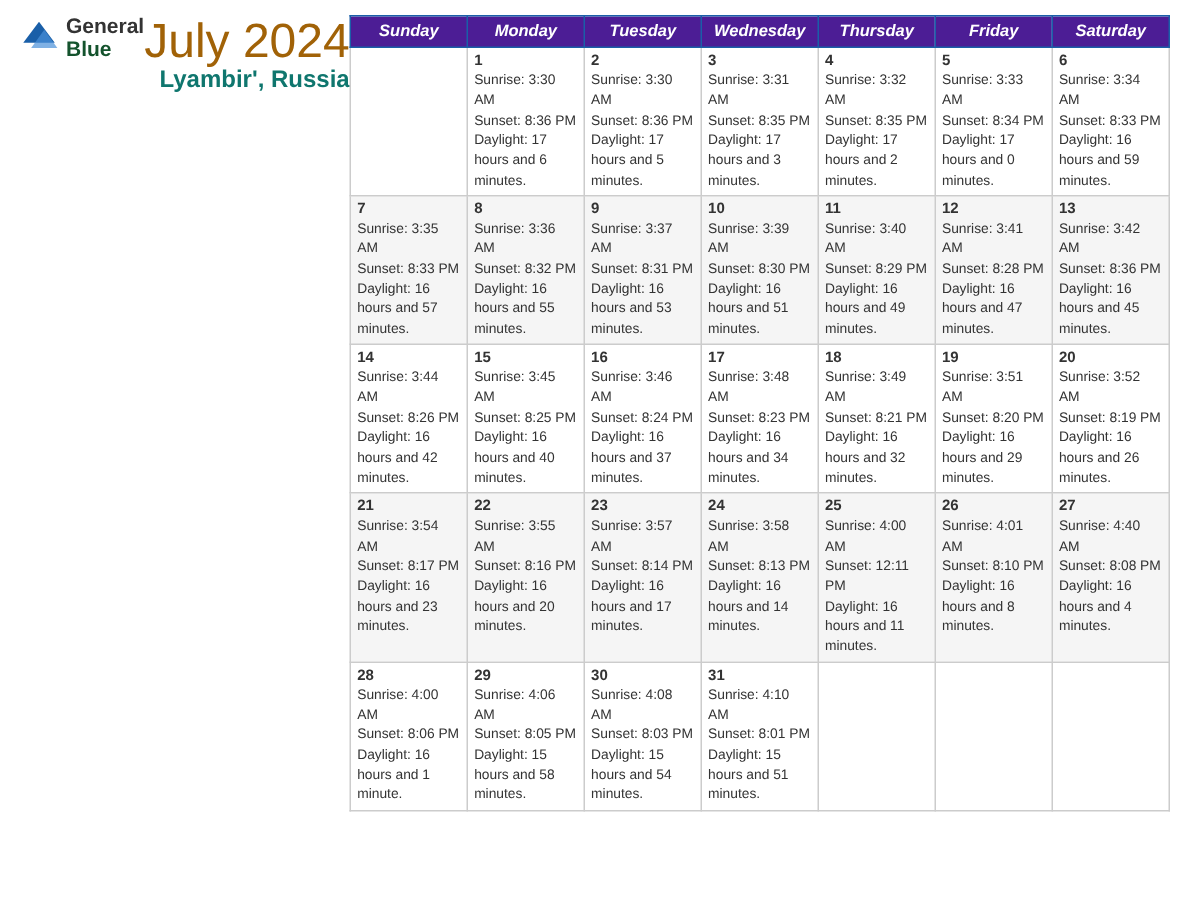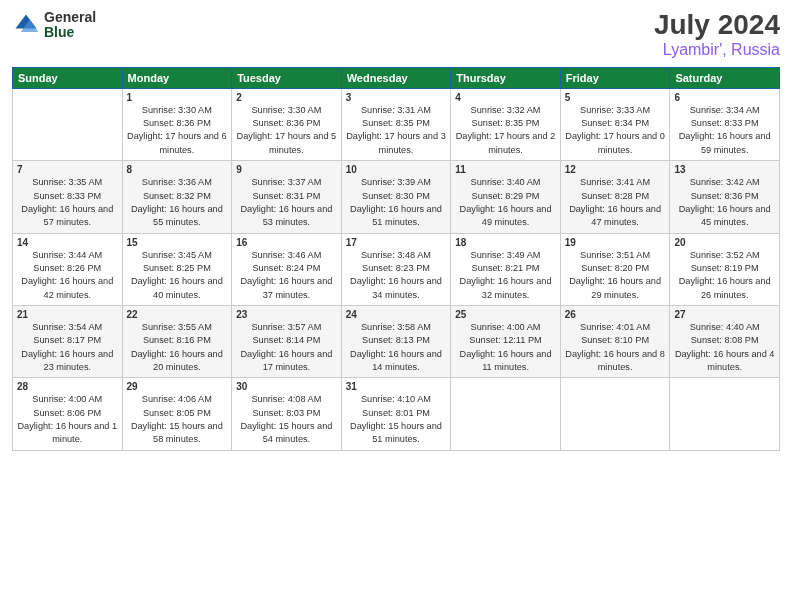--- a/index.html
+++ b/index.html
@@ -8,21 +8,21 @@
       background: #fff;
       width: 792px;
       height: 612px;
       overflow: hidden;
     }
     .page {
       width: 792px;
       height: 440px;
       padding: 10px 12px;
       display: flex;
-      flex-direction: column;
+      flex-direction: row;
     }
     .header {
       display: flex;
       justify-content: space-between;
       align-items: flex-start;
       margin-bottom: 8px;
     }
     .logo {
       display: flex;
       align-items: center;
@@ -44,42 +44,44 @@
       color: #14532d;
     }
     .logo-icon {
       width: 28px;
       height: 28px;
     }
     .title-block {
       text-align: right;
     }
     .title-month {
-      font-size: 28px;
-      font-weight: bold;
-      color: #404040;
+      font-size: 32px;
+      font-weight: normal;
+      color: #a16207;
       line-height: 1.1;
     }
     .title-location {
       font-size: 16px;
-      color: #8b5cf6;
+      color: #0f766e;
+      font-weight: bold;
     }
     .calendar-table {
       width: 100%;
       border-collapse: collapse;
       flex: 1;
     }
     .calendar-table th {
-      background-color: #15803d;
+      background-color: #4c1d95;
       color: #fff;
       font-size: 11px;
       font-weight: bold;
       padding: 4px 5px;
-      text-align: left;
+      text-align: center;
       border: 1px solid #1a5fa8;
+      font-style: italic;
     }
     .calendar-table td {
       vertical-align: top;
       border: 1px solid #ccc;
       padding: 3px 4px;
       width: calc(100% / 7);
       font-size: 9.2px;
       color: #333;
       background: #fff;
     }
@@ -87,21 +89,20 @@
       background: #f5f5f5;
     }
     .day-number {
       font-weight: bold;
       font-size: 10px;
       display: block;
       margin-bottom: 1px;
     }
     .day-info {
       line-height: 1.45;
-      text-align: center;
     }
     td.empty {
       background: #fff !important;
     }
   </style>
 </head>
 <body>
 
 <div class="page">
   <div class="header">

